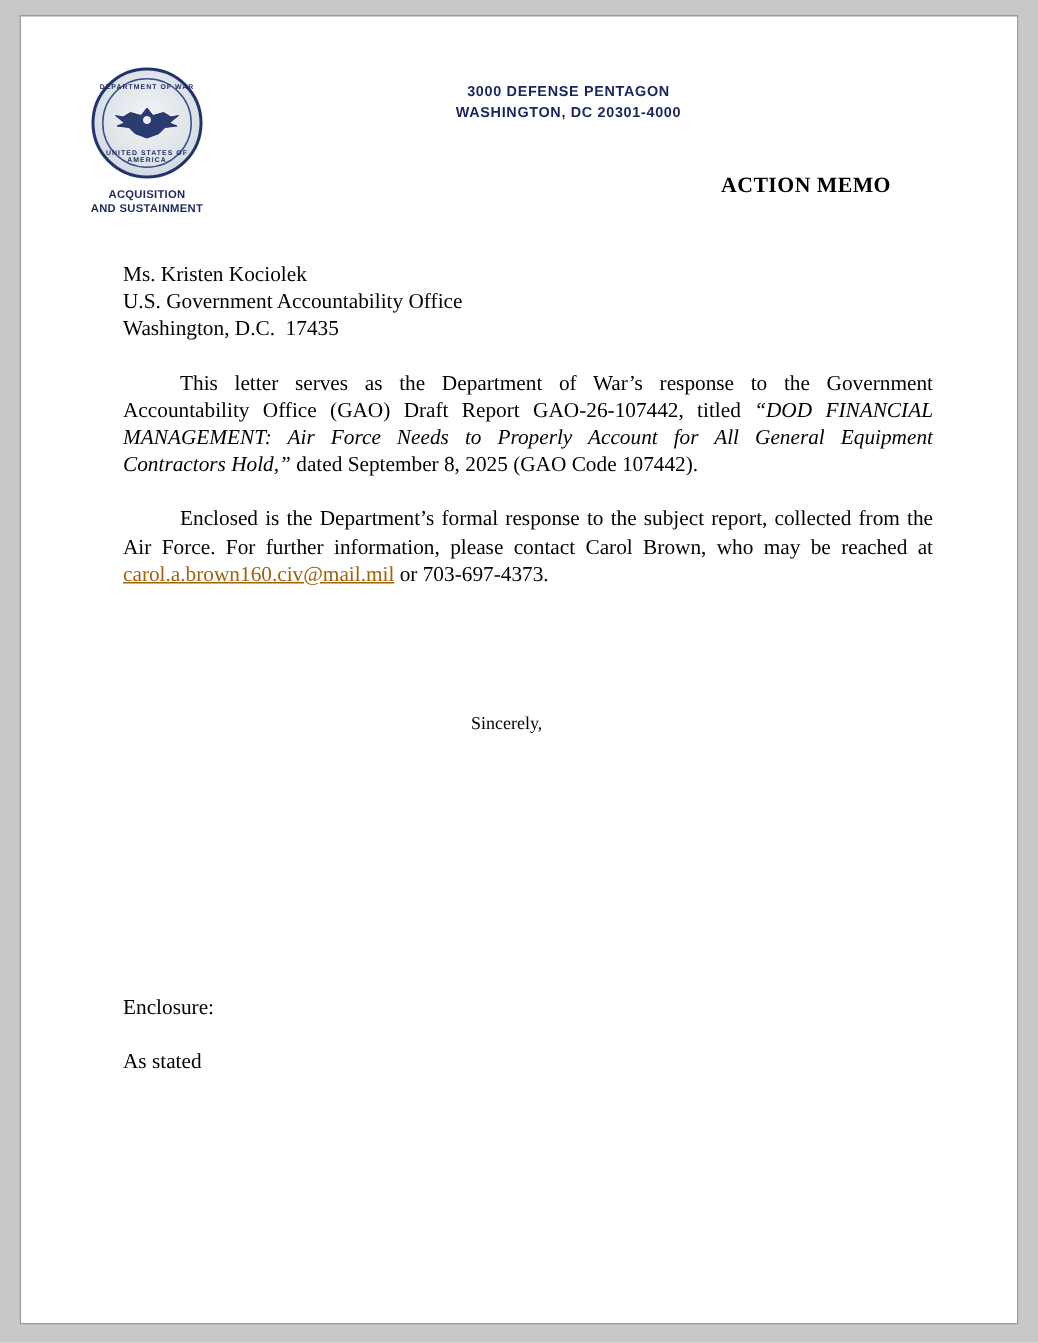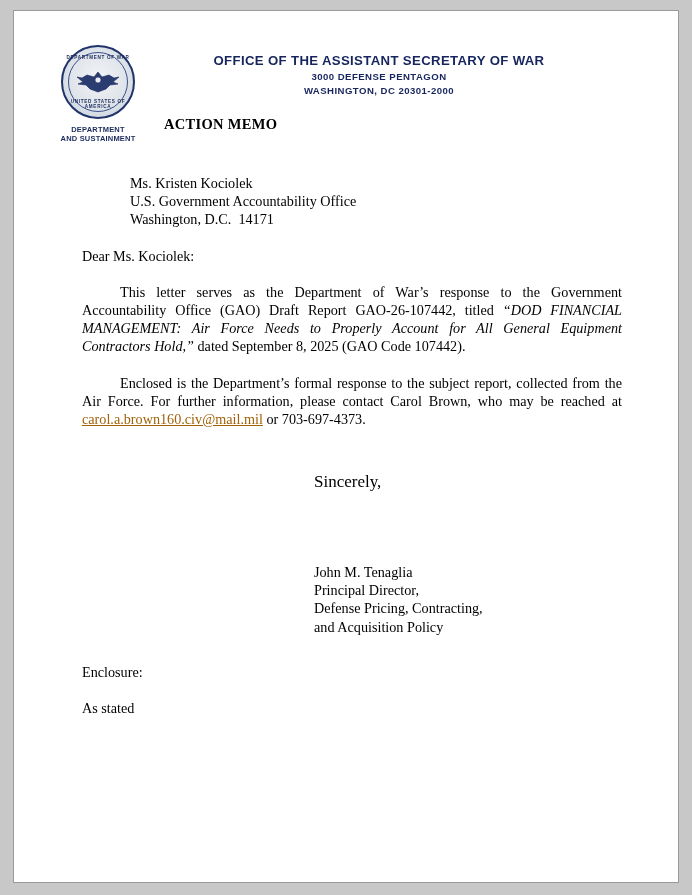--- a/index.html
+++ b/index.html
@@ -99,56 +99,56 @@
     font-weight: bold;
     letter-spacing: 0.45px;
     margin-top: 3px;
   }
 
   .memo-title {
     position: absolute;
     left: 150px;
     top: 105px;
     width: 430px;
-    text-align: left;
+    text-align: right;
     font-family: "Liberation Serif", serif;
     font-weight: bold;
     font-size: 14.5px;
     color: #000;
     letter-spacing: 0.3px;
   }
 
   
   .body-text {
     position: absolute;
     left: 68px;
     top: 163px;
     width: 540px;
     font-size: 14.2px;
     line-height: 18.2px;
     color: #000;
   }
-  .addr-line { white-space: pre; margin-left: 48px; }
+  .addr-line { white-space: pre; }
   .blk { margin-top: 18px; }
   .para {
     margin-top: 18px;
     text-align: justify;
     text-indent: 38px;
   }
   .ital { font-style: italic; }
   .email {
     color: #a16207;
     text-decoration: underline;
   }
 
   .sig-block {
     position: absolute;
     left: 300px;
     top: 462px;
-    font-size: 17px;
+    font-size: 12px;
     line-height: 18.2px;
     color: #000;
   }
   .sig-name-block {
     position: absolute;
     left: 300px;
     top: 552px;
     font-size: 14.2px;
     line-height: 18.2px;
     color: #000;
@@ -174,54 +174,46 @@
       <div class="arc-top">DEPARTMENT OF WAR</div>
       <div class="eagle">
         <svg width="46" height="26" viewBox="0 0 46 26">
           <path d="M23 3 L27 8 L34 6 L39 9 L44 8 L38 13 L43 15 L35 16 L31 20 L23 23 L15 20 L11 16 L3 15 L8 13 L2 8 L7 9 L12 6 L19 8 Z" fill="#2b3d70" stroke="#17255e" stroke-width="0.6"></path>
           <circle cx="23" cy="11" r="3" fill="#e8ecf4" stroke="#17255e" stroke-width="0.6"></circle>
         </svg>
       </div>
       <div class="arc-bottom">UNITED STATES OF AMERICA</div>
     </div>
     <div class="seal-caption">
-      <div>DEPARTMENT</div>
+      <div>ACQUISITION</div>
       <div>AND SUSTAINMENT</div>
     </div>
   </div>
 
   <div class="letterhead">
-    <div class="lh-line1">OFFICE OF THE ASSISTANT SECRETARY OF WAR</div>
     <div class="lh-line2">3000 DEFENSE PENTAGON</div>
-    <div class="lh-line3">WASHINGTON, DC  20301-2000</div>
+    <div class="lh-line3">WASHINGTON, DC  20301-4000</div>
   </div>
 
   <div class="memo-title">ACTION MEMO</div>
 
   <div class="body-text">
     <div class="addr-line">Ms. Kristen Kociolek</div>
     <div class="addr-line">U.S. Government Accountability Office</div>
-    <div class="addr-line">Washington, D.C.  14171</div>
-
-    <div class="blk">Dear Ms. Kociolek:</div>
+    <div class="addr-line">Washington, D.C.  17435</div>
+
 
     <div class="para"><span>This letter serves as the Department of War’s response to the Government Accountability Office (GAO) Draft Report GAO-26-107442, titled </span><span class="ital">“DOD FINANCIAL MANAGEMENT: Air Force Needs to Properly Account for All General Equipment Contractors Hold,”</span><span> dated September 8, 2025 (GAO Code 107442).</span></div>
 
     <div class="para"><span>Enclosed is the Department’s formal response to the subject report, collected from the Air Force. For further information, please contact Carol Brown, who may be reached at </span><a class="email" href="#">carol.a.brown160.civ@mail.mil</a><span> or 703-697-4373.</span></div>
   </div>
 
   <div class="sig-block">
     <div>Sincerely,</div>
   </div>
 
-  <div class="sig-name-block">
-    <div>John M. Tenaglia</div>
-    <div>Principal Director,</div>
-    <div>Defense Pricing, Contracting,</div>
-    <div>and Acquisition Policy</div>
-  </div>
 
   <div class="closing-block">
     <div>Enclosure:</div>
     <div class="second">As stated</div>
   </div>
 
 </div>
 
 </body></html>

